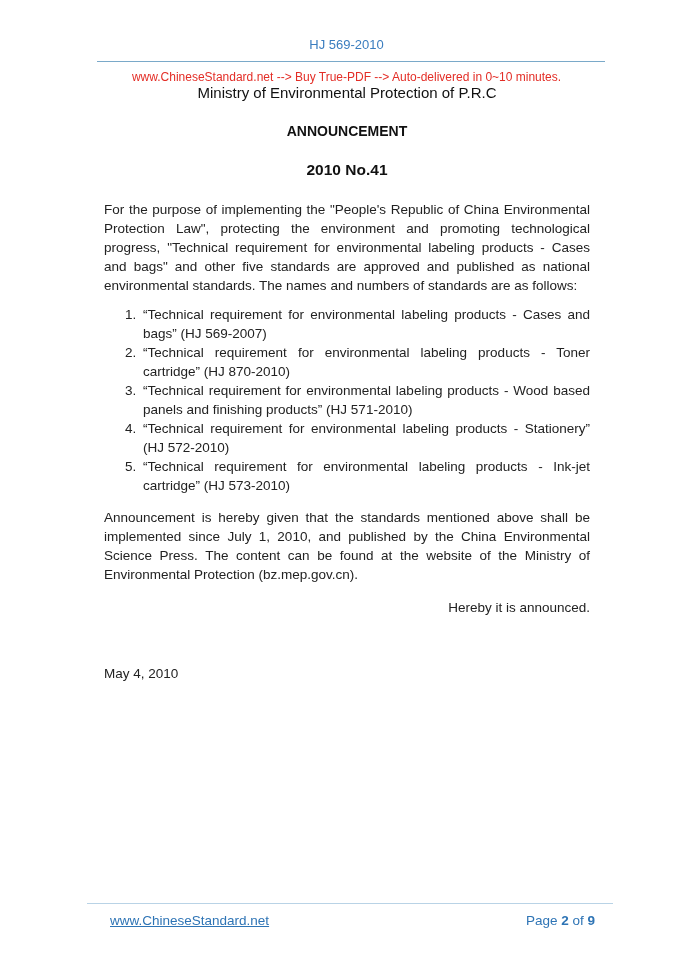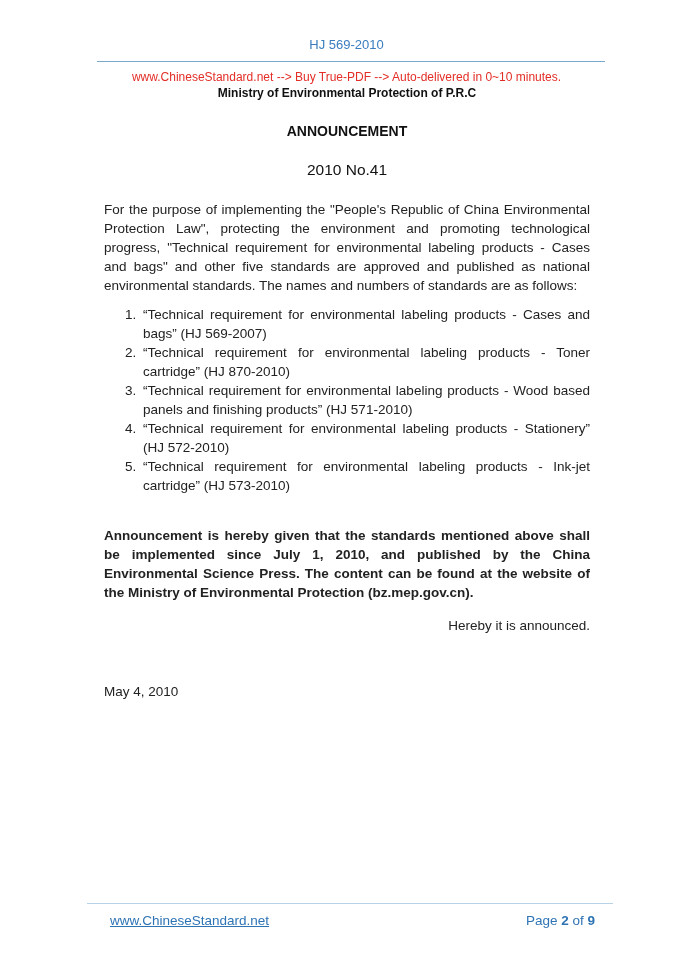--- a/index.html
+++ b/index.html
@@ -42,38 +42,38 @@
   }
   
   .content {
     position: absolute;
     top: 83px; left: 104px;
     width: 486px;
     font-size: 13.5px;
     line-height: 19px;
   }
   .content h1 {
-    font-size: 12px;
-    font-weight: bold;
+    font-size: 15px;
+    font-weight: normal;
     text-align: center;
     color: #111;
     margin: 0 0 19px 0;
     line-height: 20px;
   }
   .content h2 {
     font-size: 14px;
     font-weight: bold;
     text-align: center;
     color: #111;
     margin: 0 0 19px 0;
     line-height: 19px;
   }
   .content h3 {
     font-size: 15.5px;
-    font-weight: normal;
+    font-weight: bold;
     text-align: center;
     color: #111;
     margin: 12px;
     line-height: 19px;
   }
   .para {
     margin-top: 21px;
     text-align: justify;
   }
   .standards {
@@ -85,21 +85,21 @@
   }
   .list-item .num {
     width: 18px;
     margin-left: 21px;
     flex: 0 0 auto;
   }
   .list-item .item-text {
     flex: 1 1 auto;
     text-align: justify;
   }
-  .para-implementation { margin-top: 31px; font-weight: bold; }
+  .para-implementation { margin-top: 13px; }
   .para-closing { margin-top: 14px; text-align: right; }
   .date-line {
     margin-top: 47px;
   }
   
   .footer-rule {
     position: absolute;
     top: 903px; left: 87px;
     width: 526px; height: 1px;
     background: #b9d3e6;

